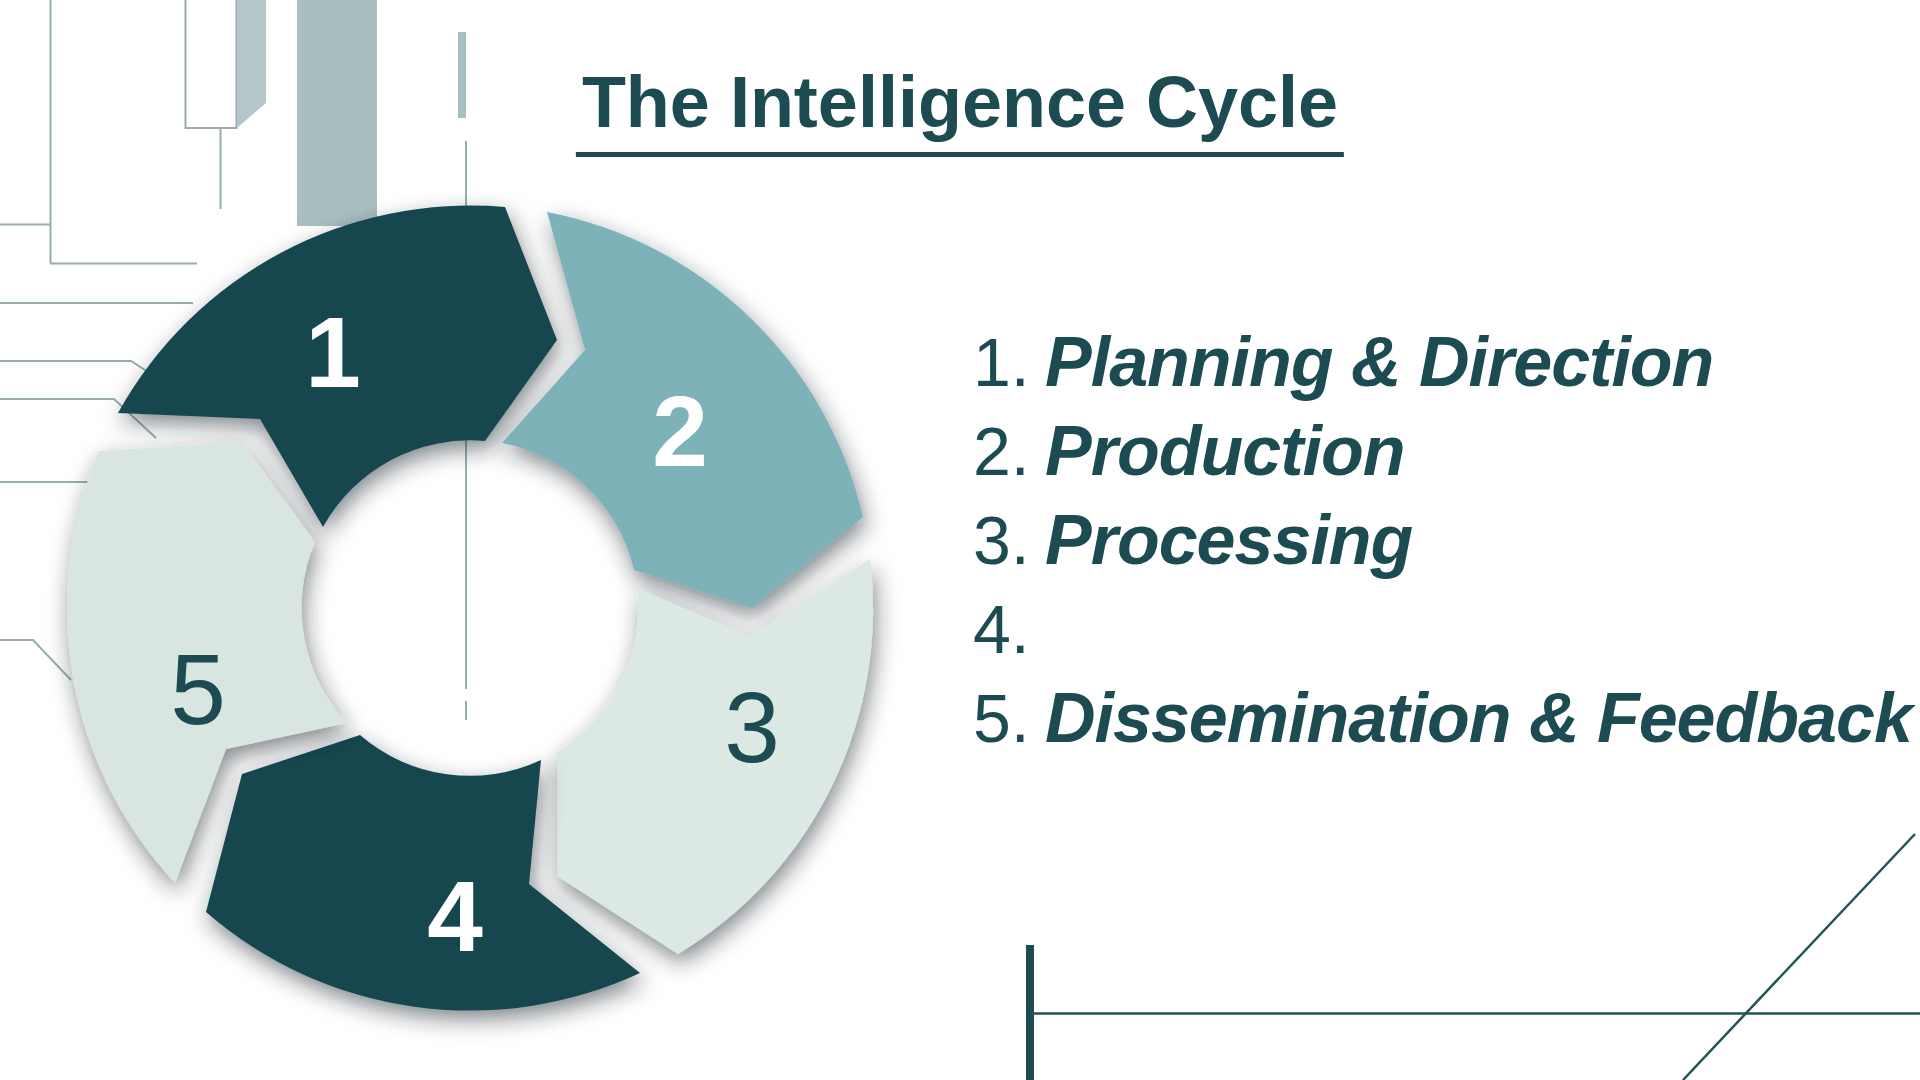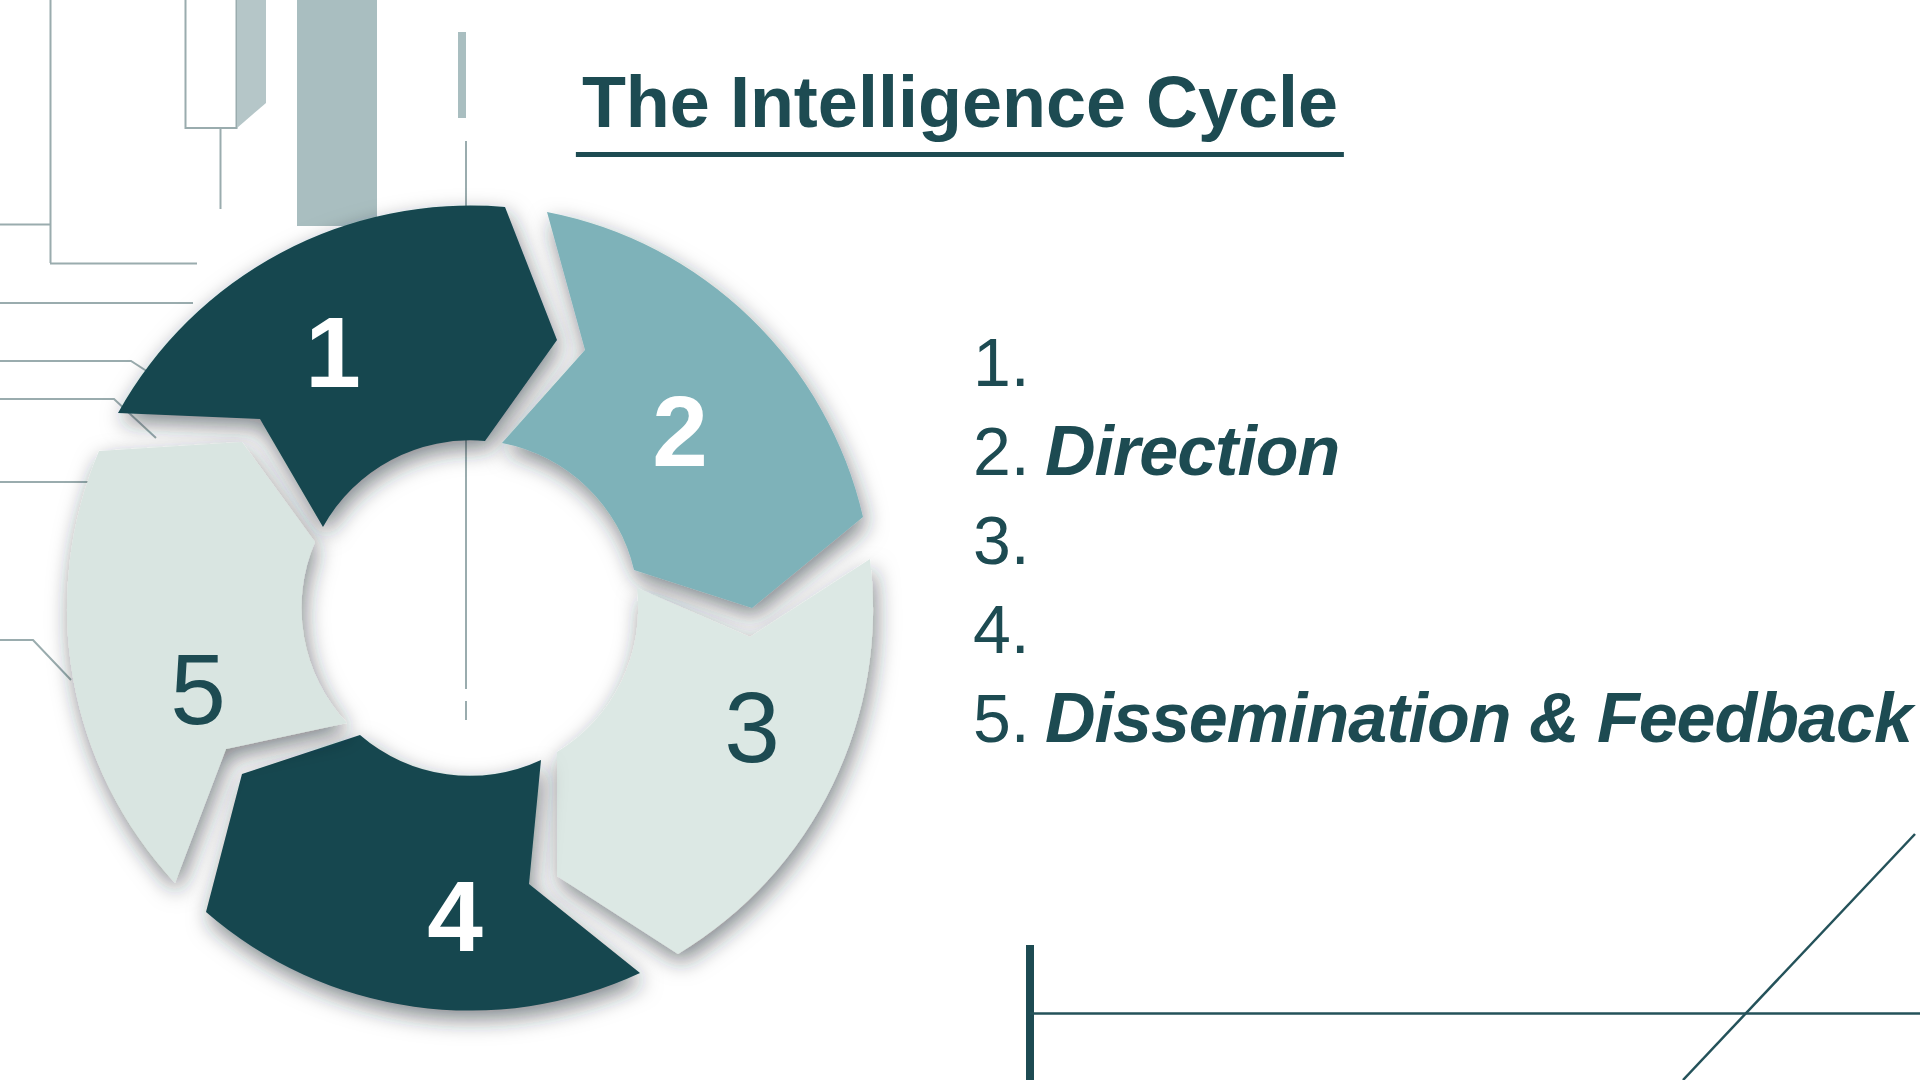--- a/index.html
+++ b/index.html
@@ -73,27 +73,29 @@
       <line x1="1683" y1="1080" x2="1915" y2="834" stroke="#24525a" stroke-width="2.5"></line>
     </g>
   </svg>
 
   <div class="page-title">The Intelligence Cycle</div>
 
 
   <div class="steps">
     <div class="step">
       <span class="step-number">1.</span>
+      <span class="step-label">Planning &amp; Direction</span>
     </div>
     <div class="step">
       <span class="step-number">2.</span>
-      <span class="step-label">Direction</span>
+      <span class="step-label">Production</span>
     </div>
     <div class="step">
       <span class="step-number">3.</span>
+      <span class="step-label">Processing</span>
     </div>
     <div class="step">
       <span class="step-number">4.</span>
     </div>
     <div class="step">
       <span class="step-number">5.</span>
       <span class="step-label">Dissemination &amp; Feedback</span>
     </div>
   </div>
 

